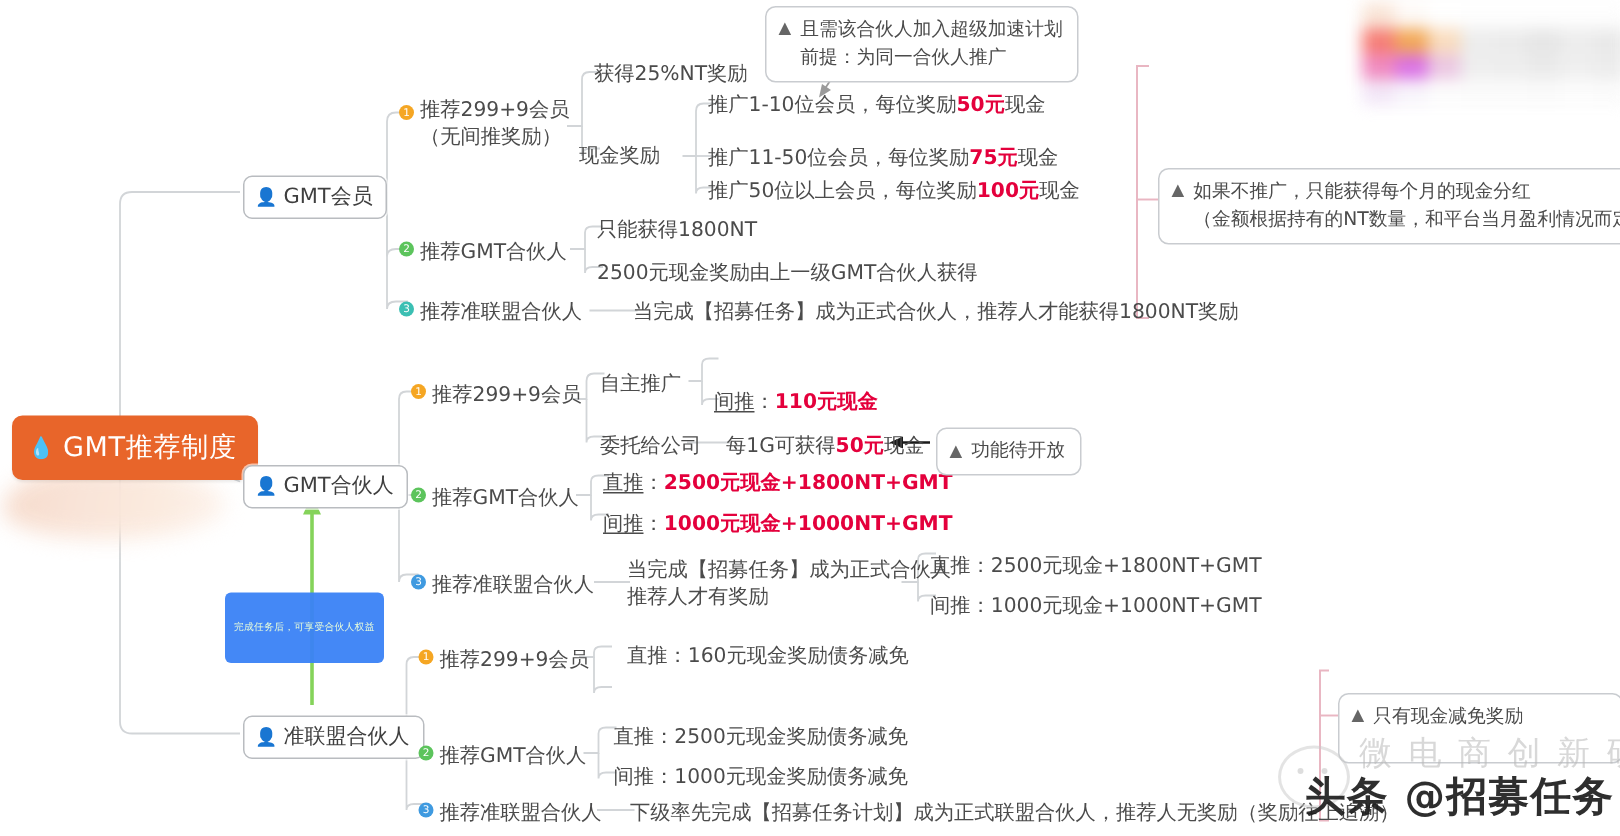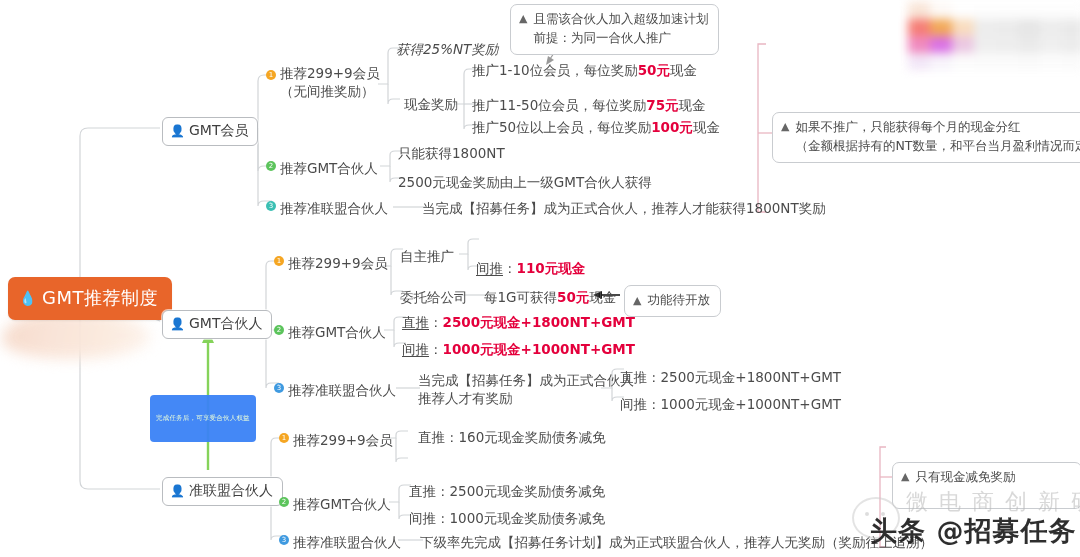--- a/index.html
+++ b/index.html
@@ -224,22 +224,22 @@
   </div>
 
   <div class="bullet o" style="left:266px;top:70px;">
       <span>1</span>
     </div>
   <div class="lbl" style="left:280px;top:64px;">
     <div>推荐299+9会员</div>
     <div>（无间推奖励）</div>
   </div>
 
-  <div class="lbl" style="left:396px;top:40px;font-style:italic;">获得25%NT奖励</div>
-  <div class="lbl" style="left:404px;top:95px;">现金奖励</div>
+  <div class="lbl" style="left:396px;top:40px;">获得25%NT奖励</div>
+  <div class="lbl" style="left:386px;top:95px;">现金奖励</div>
 
   <div class="lbl" style="left:472px;top:61px;">
     <span>推广1-10位会员，每位奖励</span><span class="red">50元</span><span>现金</span>
   </div>
   <div class="lbl" style="left:472px;top:96px;">
     <span>推广11-50位会员，每位奖励</span><span class="red">75元</span><span>现金</span>
   </div>
   <div class="lbl" style="left:472px;top:118px;">
     <span>推广50位以上会员，每位奖励</span><span class="red">100元</span><span>现金</span>
   </div>

